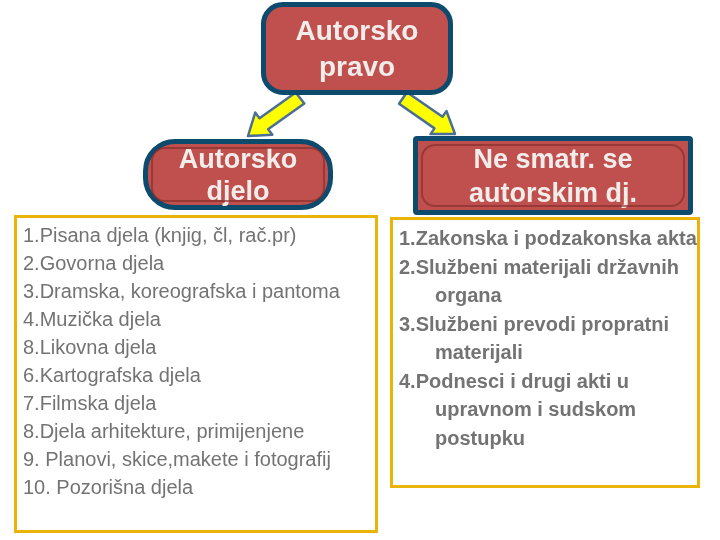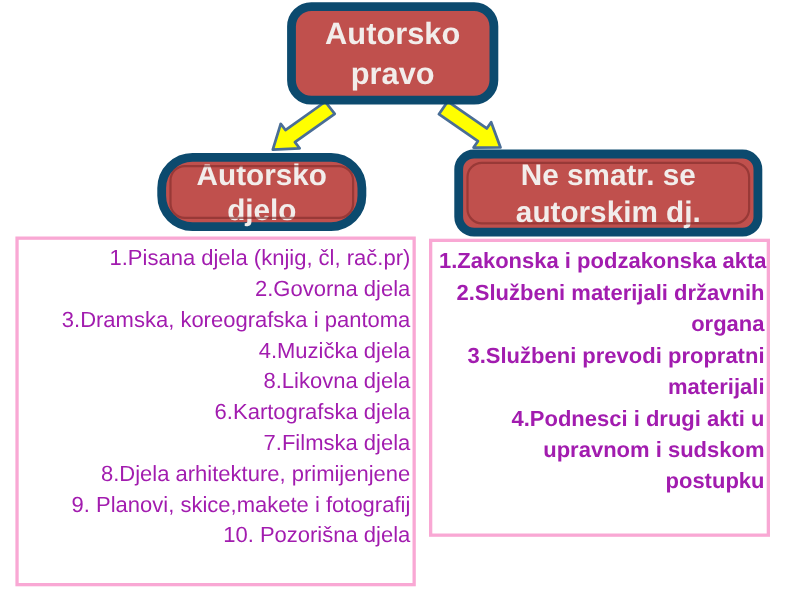--- a/index.html
+++ b/index.html
@@ -8,21 +8,21 @@
     width: 720px; height: 540px;
     background: #ffffff;
     overflow: hidden;
     font-family: "Liberation Sans", sans-serif;
   }
 
   
   .node {
     position: absolute;
     background: #C0504D;
-    border: 8px solid #0c4a6e;
+    border: 5px solid #0c4a6e;
     border-radius: 22px;
     box-sizing: border-box;
     display: flex;
     align-items: center;
     justify-content: center;
     text-align: center;
     color: #F2EDEB;
     font-weight: bold;
     z-index: 2;
   }
@@ -40,44 +40,43 @@
     padding: 0 4px;
   }
   .node-left {
     left: 143px; top: 139px; width: 190px; height: 71px;
     border-radius: 32px;
     font-size: 27px; line-height: 32px;
     padding: 0 4px;
   }
   .node-right {
     left: 413px; top: 136px; width: 280px; height: 79px;
-    border-radius: 18px;
+    border-radius: 4px;
     font-size: 27px; line-height: 34px;
     padding: 0 6px;
   }
 
   
   .arrow {
     position: absolute;
     z-index: 1;
   }
   .arrow-left { left: 240px; top: 90px; }
   .arrow-right { left: 393px; top: 90px; }
 
   
   .list-box {
     position: absolute;
     background: #ffffff;
-    border: 3px solid #f9a8d4;
+    border: 3px solid #eab308;
     box-sizing: border-box;
-    color: #a21caf;
+    color: #737373;
     font-size: 20px;
     z-index: 2;
     overflow: hidden;
-    text-align: right;
   }
   .list-left {
     left: 14px; top: 215px; width: 364px; height: 318px;
     padding: 3px 2px 0 6px;
     line-height: 28px;
   }
   .list-right {
     left: 390px; top: 217px; width: 310px; height: 271px;
     padding: 4px 2px 0 6px;
     line-height: 28.5px;

